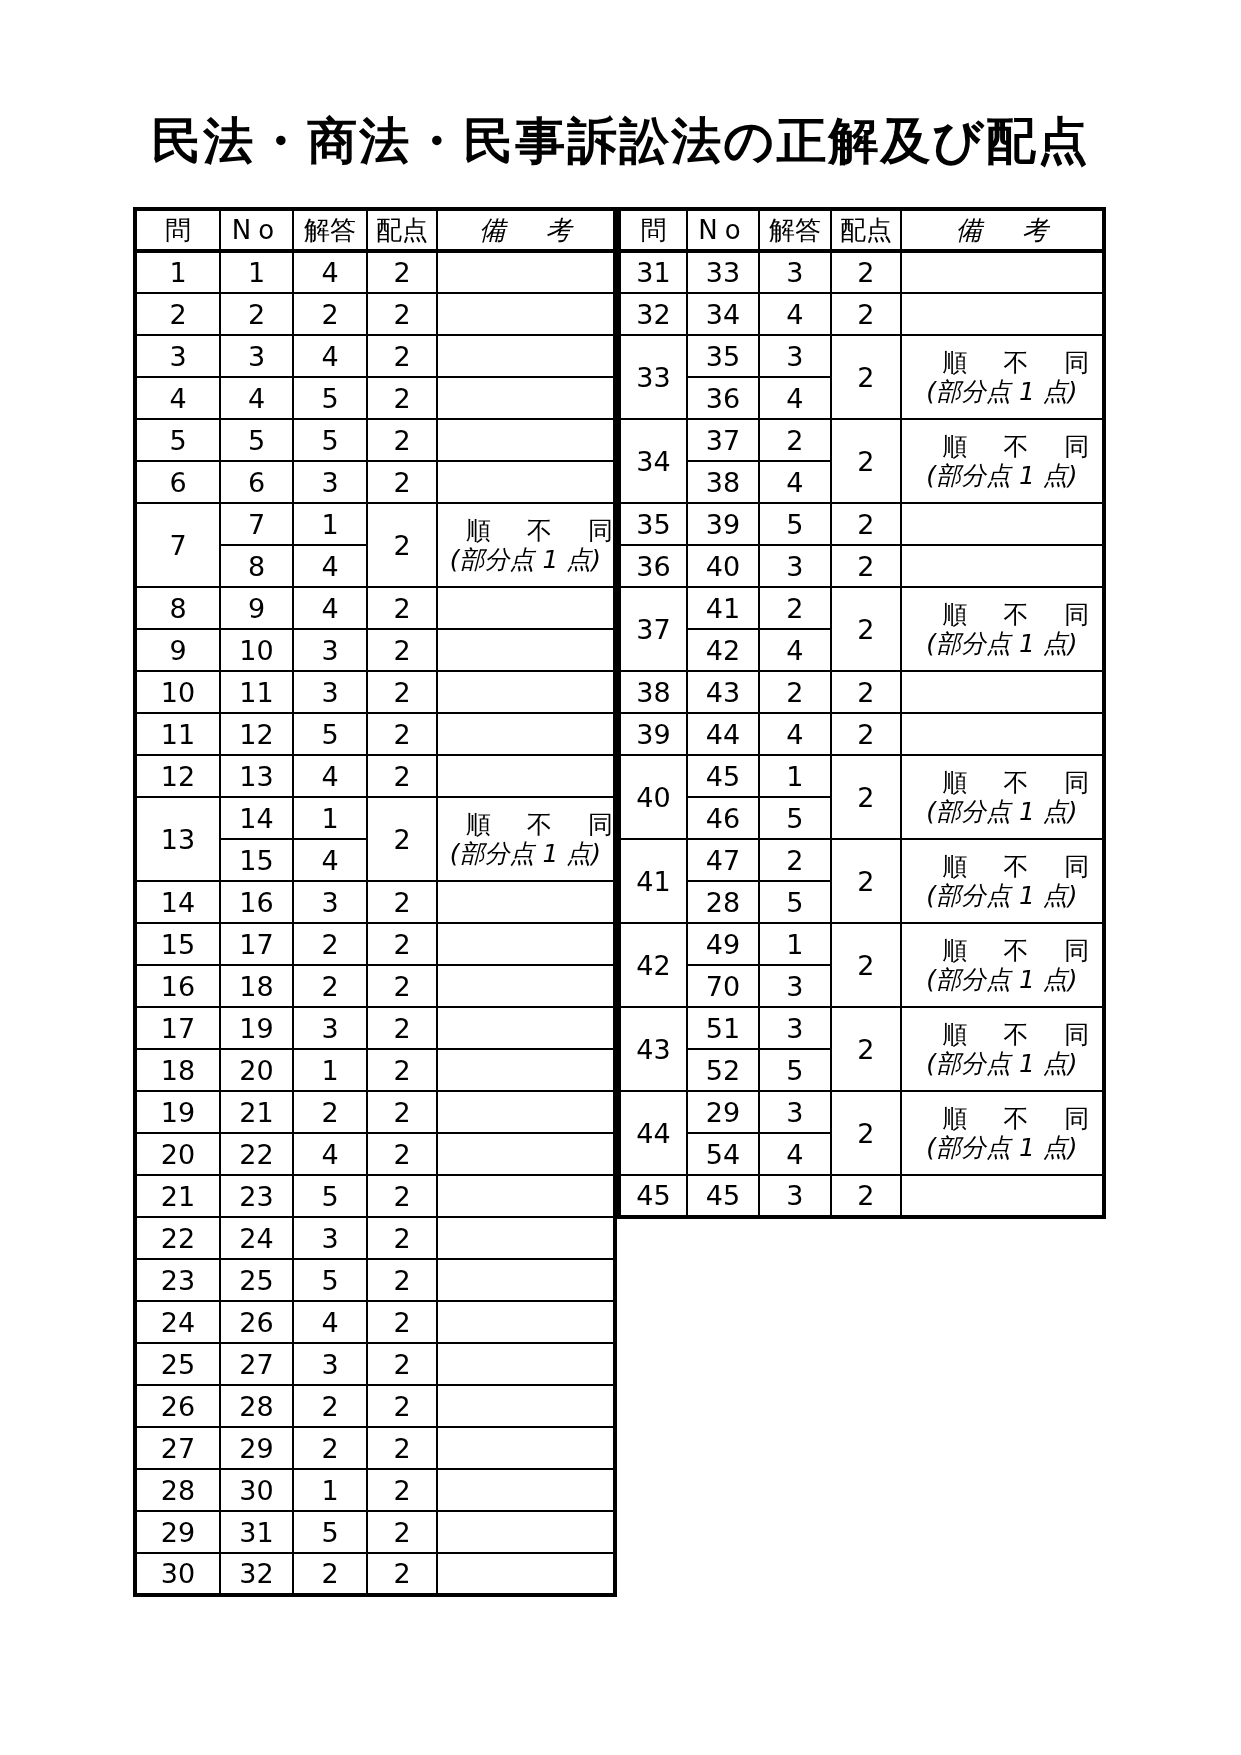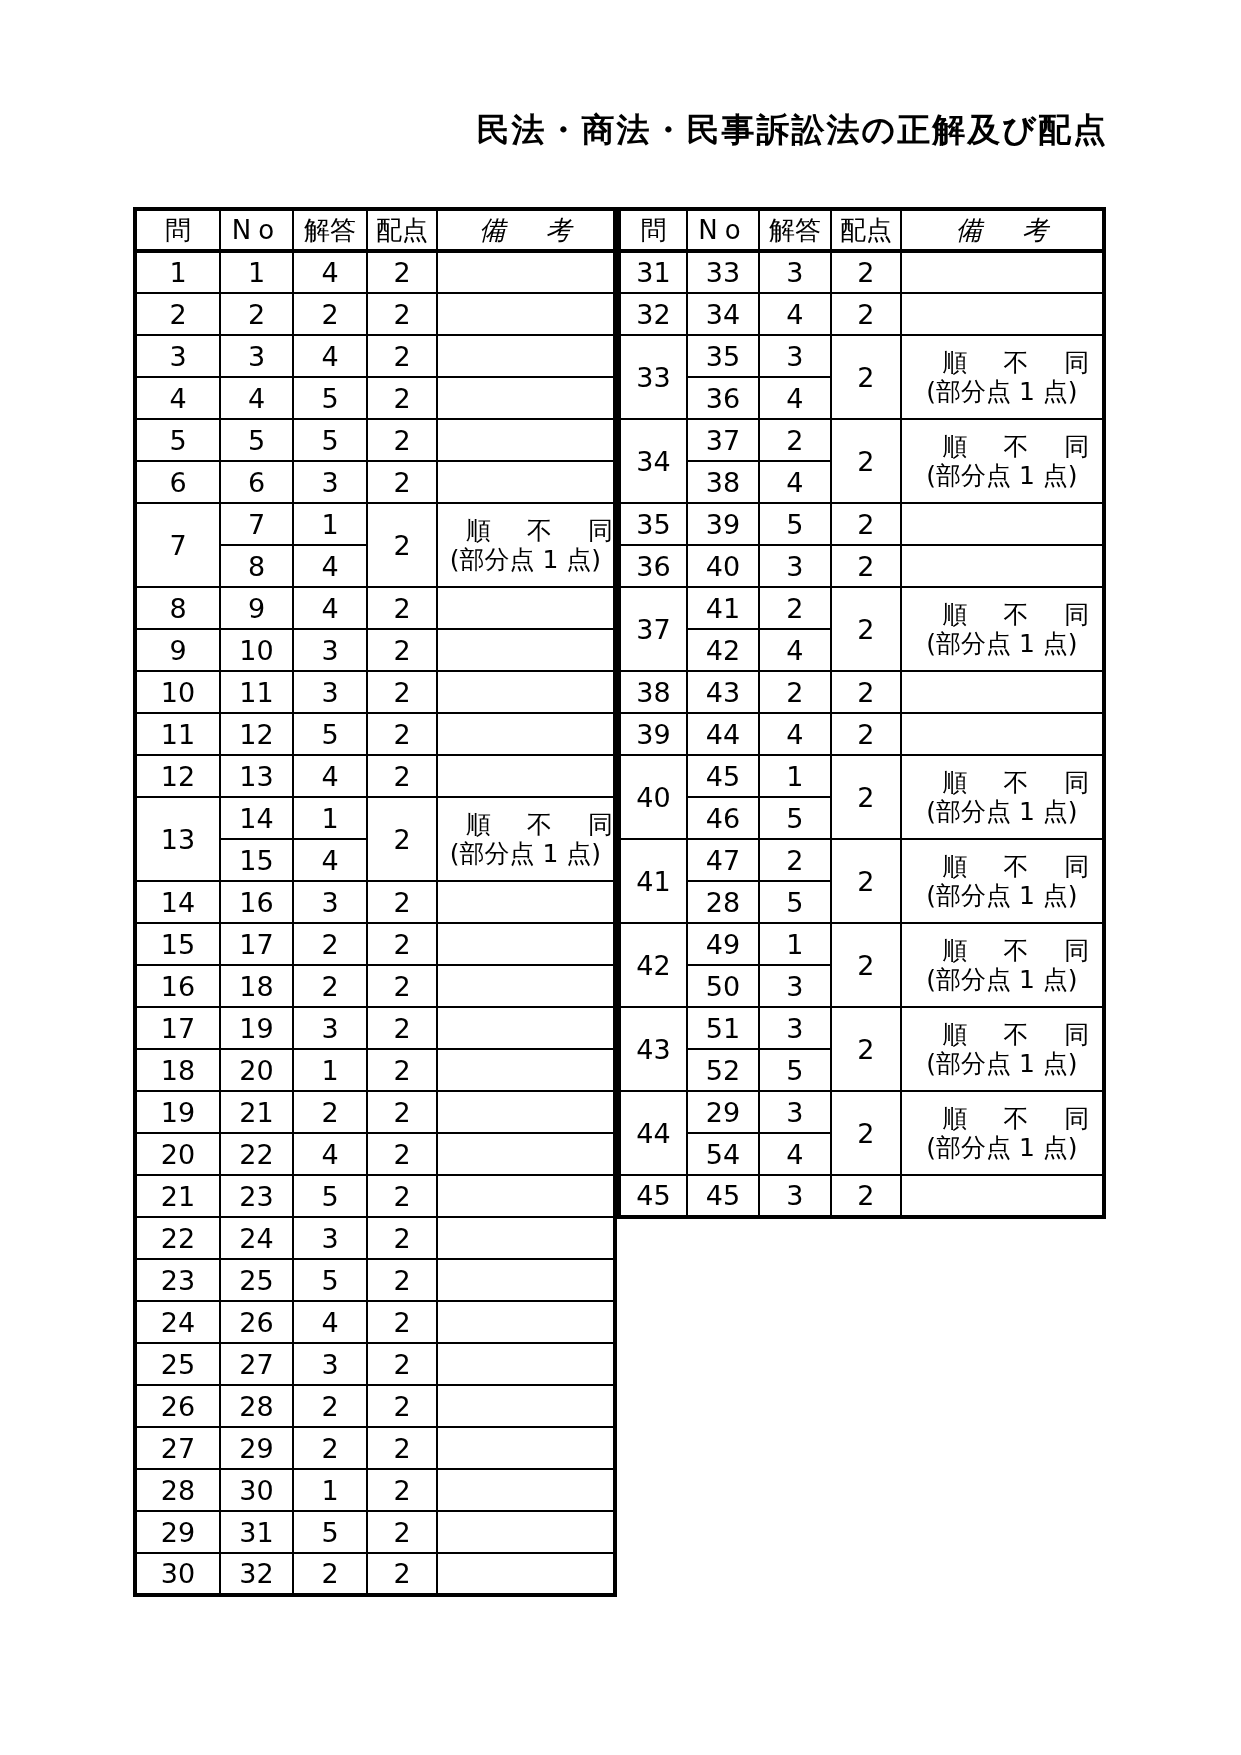--- a/index.html
+++ b/index.html
@@ -9,22 +9,22 @@
     height: 1755px;
     background: #ffffff;
     font-family: "DejaVu Sans", "Liberation Sans", sans-serif;
     color: #000;
   }
   .doc-title {
     position: absolute;
     left: 133px;
     top: 108px;
     width: 975px;
-    text-align: right;
-    font-size: 33px;
+    text-align: center;
+    font-size: 50px;
     font-weight: 700;
     letter-spacing: 2px;
     white-space: nowrap;
   }
   .tables-wrap {
     position: absolute;
     left: 133px;
     top: 207px;
     display: flex;
     align-items: flex-start;
@@ -59,20 +59,21 @@
   }
   .remark-l1 {
     font-size: 25px;
     word-spacing: 28px;
     white-space: nowrap;
     margin-left: 28px;
   }
   .remark-l2 {
     font-size: 25px;
     white-space: nowrap;
+    font-style: italic;
   }
   
   .t-left col.c-q { width: 85px; }
   .t-left col.c-no { width: 73px; }
   .t-left col.c-ans { width: 74px; }
   .t-left col.c-pts { width: 70px; }
   .t-left col.c-rem { width: 176px; }
   
   .t-right col.c-q { width: 68px; }
   .t-right col.c-no { width: 72px; }
@@ -468,21 +469,21 @@
             <td rowspan="2">42</td>
             <td>49</td>
             <td>1</td>
             <td rowspan="2">2</td>
             <td class="remark" rowspan="2">
               <div class="remark-l1">順 不 同</div>
               <div class="remark-l2">(部分点 1 点)</div>
             </td>
           </tr>
           <tr>
-            <td>50</td>
+            <td>70</td>
             <td>3</td>
           </tr>
           <tr>
             <td rowspan="2">43</td>
             <td>51</td>
             <td>3</td>
             <td rowspan="2">2</td>
             <td class="remark" rowspan="2">
               <div class="remark-l1">順 不 同</div>
               <div class="remark-l2">(部分点 1 点)</div>

